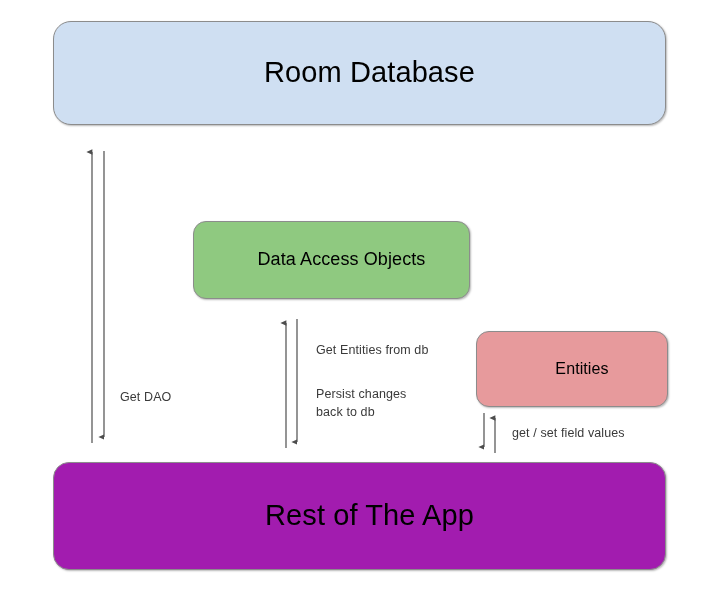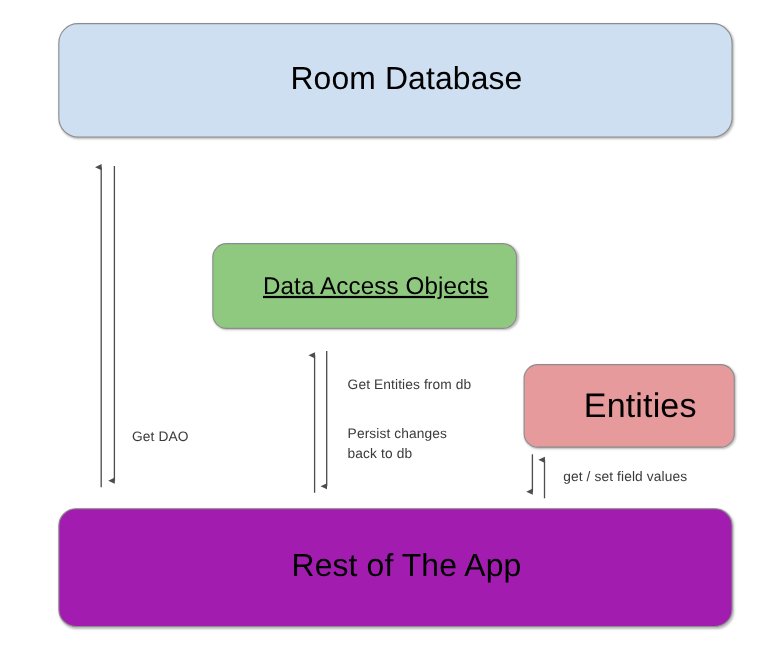--- a/index.html
+++ b/index.html
@@ -52,32 +52,32 @@
 
   
   #node-data-access-objects {
     left: 193px;
     top: 221px;
     width: 277px;
     height: 78px;
     background: #8fc980;
     border-radius: 13px;
   }
-  #node-data-access-objects .node-label { font-size: 22px; text-decoration: underline; }
+  #node-data-access-objects .node-label { font-size: 18px; }
 
   
   #node-entities {
     left: 476px;
     top: 331px;
     width: 192px;
     height: 76px;
     background: #e79a9c;
     border-radius: 13px;
   }
-  #node-entities .node-label { font-size: 31px; }
+  #node-entities .node-label { font-size: 16px; }
 
   
   #node-rest-of-the-app {
     left: 53px;
     top: 462px;
     width: 613px;
     height: 108px;
     background: #a21caf;
     border-radius: 16px;
   }

